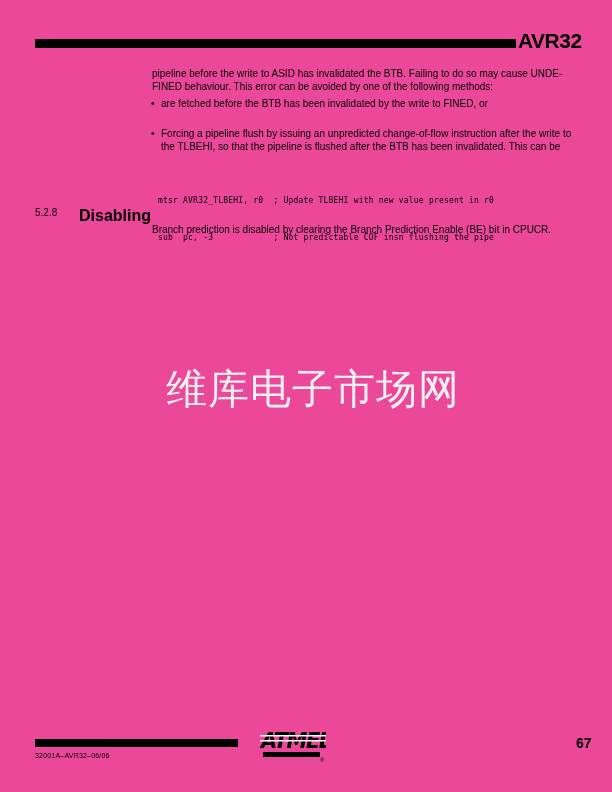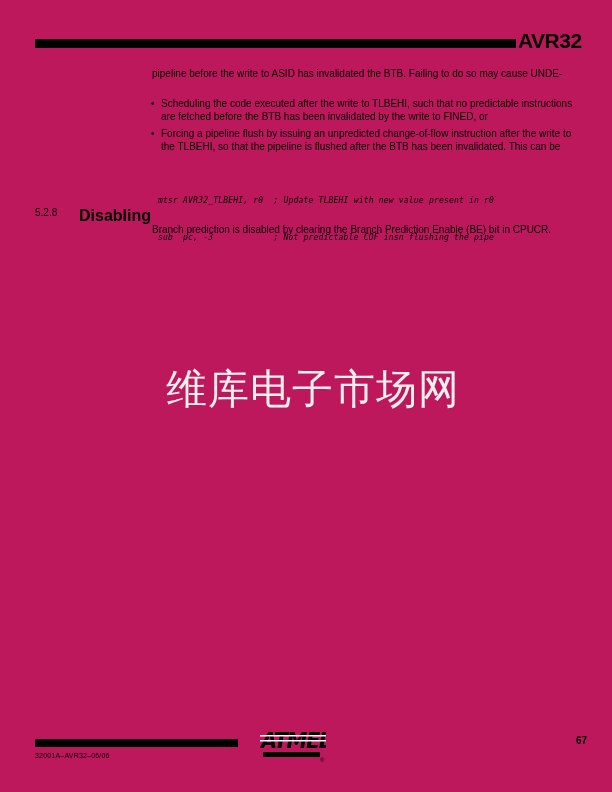--- a/index.html
+++ b/index.html
@@ -1,21 +1,21 @@
 <!DOCTYPE html>
 <html><head>
 <meta charset="utf-8">
 <style>
   * { margin: 0; padding: 0; box-sizing: border-box; }
   html, body { background: #ffffff; }
   .page {
     position: relative;
     width: 612px;
     height: 792px;
-    background: #be185d;
+    background: #ec4899;
     font-family: "Liberation Sans", sans-serif;
     color: #000000;
     overflow: hidden;
   }
   .line { white-space: nowrap; }
 
   
   .header-rule {
     position: absolute;
     left: 35px; top: 39px;
@@ -47,21 +47,20 @@
   #bullet-0 { left: 151px; top: 98px; }
   #bullet-1 { left: 151px; top: 128px; }
   .code {
     position: absolute;
     left: 158px; top: 170px;
     font-family: "DejaVu Sans Mono", monospace;
     font-size: 8px;
     line-height: 12.4px;
     white-space: pre;
     letter-spacing: 0.2px;
-    font-style: italic;
   }
   .section-number {
     position: absolute;
     left: 35px; top: 207px;
     font-size: 10px;
     font-weight: normal;
   }
   .section-title {
     position: absolute;
     left: 79px; top: 207px;
@@ -98,41 +97,41 @@
   }
   .document-id {
     position: absolute;
     left: 35px; top: 752px;
     font-size: 7px;
     letter-spacing: 0.2px;
   }
   .page-number {
     position: absolute;
     left: 560px; top: 735px;
-    font-size: 10px;
+    font-size: 14px;
     font-weight: bold;
     padding-left: 16px;
   }
 </style>
 </head>
 <body>
 
 <div class="page">
 
   <div class="header-rule"></div>
   <div class="header-title">AVR32</div>
 
   <div class="intro">
     <div class="line">pipeline before the write to ASID has invalidated the BTB. Failing to do so may cause UNDE-</div>
+    <div class="line">FINED behaviour. This error can be avoided by one of the following methods:</div>
   </div>
 
   <div class="bullet" id="bullet-0">
     <span class="marker">•</span>
     <div>
-      <div class="line">Scheduling the code executed after the write to TLBEHI, such that no predictable instructions</div>
       <div class="line">are fetched before the BTB has been invalidated by the write to FINED, or</div>
     </div>
   </div>
 
   <div class="bullet" id="bullet-1">
     <span class="marker">•</span>
     <div>
       <div class="line">Forcing a pipeline flush by issuing an unpredicted change-of-flow instruction after the write to</div>
       <div class="line">the TLBEHI, so that the pipeline is flushed after the BTB has been invalidated. This can be</div>
     </div>

